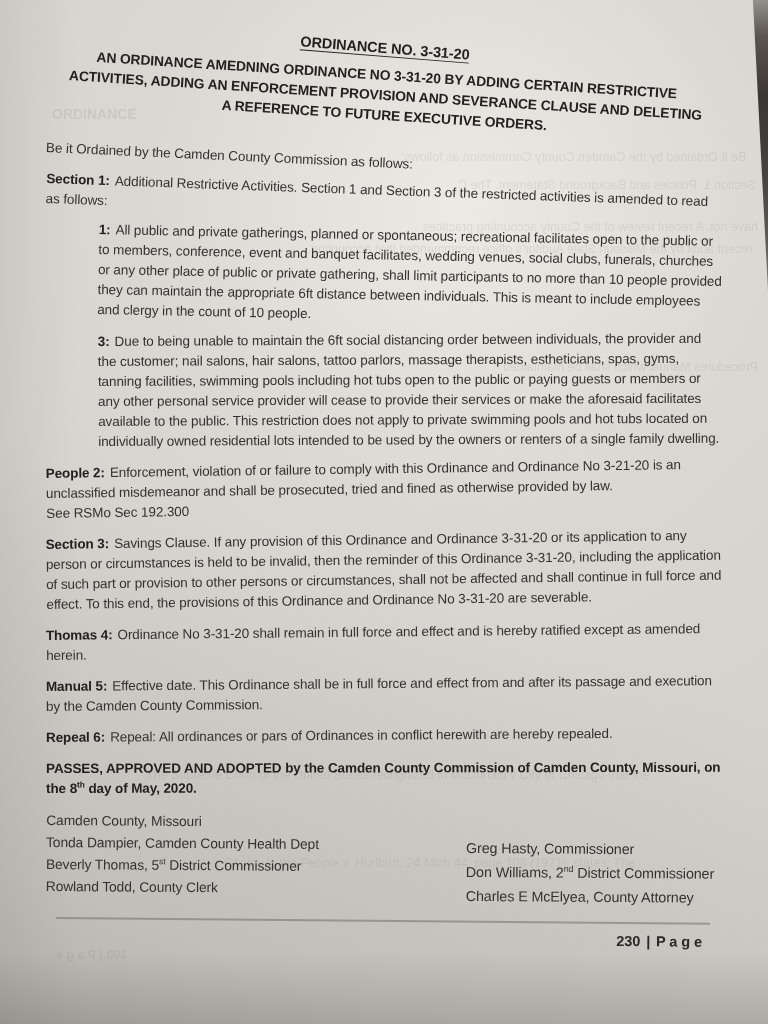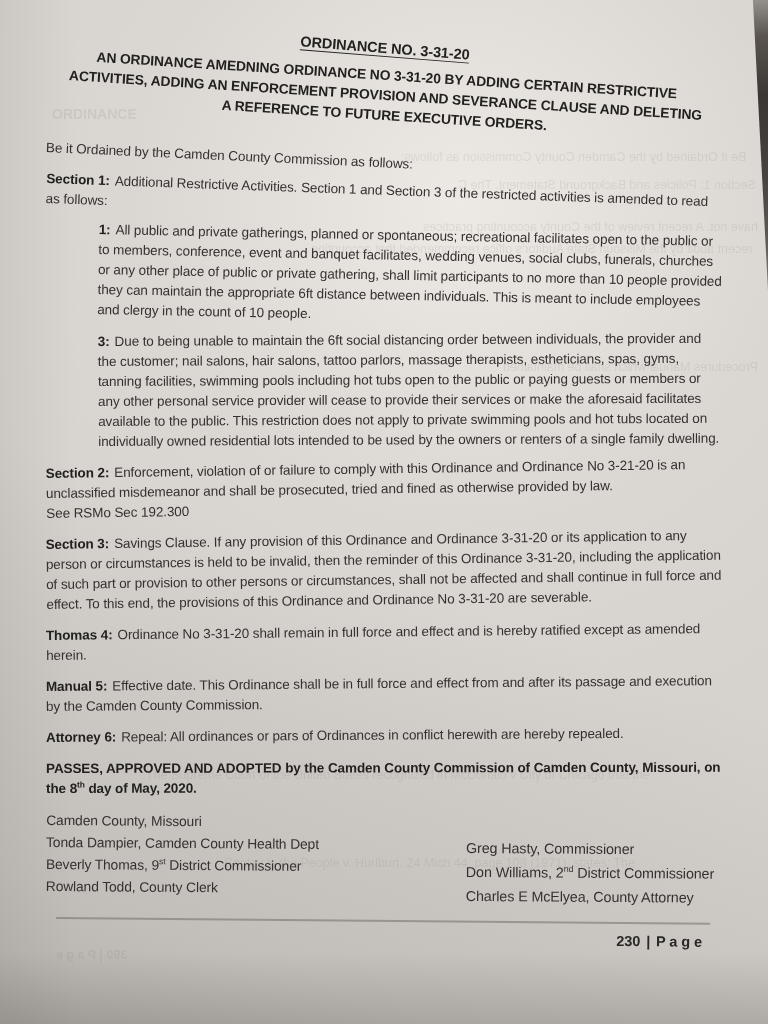--- a/index.html
+++ b/index.html
@@ -72,49 +72,49 @@
 
     <p class="para item tilt" style="--tilt:1.1deg">
       <span class="lbl">1:</span><span>All public and private gatherings, planned or spontaneous; recreational facilitates open to the public or to members, conference, event and banquet facilitates, wedding venues, social clubs, funerals, churches or any other place of public or private gathering, shall limit participants to no more than 10 people provided they can maintain the appropriate 6ft distance between individuals. This is meant to include employees and clergy in the count of 10 people.</span>
     </p>
 
     <p class="para item tilt" style="--tilt:-0.3deg">
       <span class="lbl">3:</span><span>Due to being unable to maintain the 6ft social distancing order between individuals, the provider and the customer; nail salons, hair salons, tattoo parlors, massage therapists, estheticians, spas, gyms, tanning facilities, swimming pools including hot tubs open to the public or paying guests or members or any other personal service provider will cease to provide their services or make the aforesaid facilitates available to the public. This restriction does not apply to private swimming pools and hot tubs located on individually owned residential lots intended to be used by the owners or renters of a single family dwelling.</span>
     </p>
 
     <p class="para tilt" style="--tilt:-0.8deg">
-      <span class="lbl">Section 2:</span><span>Enforcement, violation of or failure to comply with this Ordinance and Ordinance No 3-21-20 is an unclassified misdemeanor and shall be prosecuted, tried and fined as otherwise provided by law.</span><br>
+      <span class="lbl">People 2:</span><span>Enforcement, violation of or failure to comply with this Ordinance and Ordinance No 3-21-20 is an unclassified misdemeanor and shall be prosecuted, tried and fined as otherwise provided by law.</span><br>
       <span>See RSMo Sec 192.300</span>
     </p>
 
     <p class="para tilt" style="--tilt:-0.8deg">
       <span class="lbl">Section 3:</span><span>Savings Clause. If any provision of this Ordinance and Ordinance 3-31-20 or its application to any person or circumstances is held to be invalid, then the reminder of this Ordinance 3-31-20, including the application of such part or provision to other persons or circumstances, shall not be affected and shall continue in full force and effect. To this end, the provisions of this Ordinance and Ordinance No 3-31-20 are severable.</span>
     </p>
 
     <p class="para tilt" style="--tilt:-0.6deg">
       <span class="lbl">Thomas 4:</span><span>Ordinance No 3-31-20 shall remain in full force and effect and is hereby ratified except as amended herein.</span>
     </p>
 
     <p class="para tilt" style="--tilt:-0.5deg">
       <span class="lbl">Manual 5:</span><span>Effective date. This Ordinance shall be in full force and effect from and after its passage and execution by the Camden County Commission.</span>
     </p>
 
     <p class="para tilt" style="--tilt:-0.4deg">
-      <span class="lbl">Attorney 6:</span><span>Repeal: All ordinances or pars of Ordinances in conflict herewith are hereby repealed.</span>
+      <span class="lbl">Repeal 6:</span><span>Repeal: All ordinances or pars of Ordinances in conflict herewith are hereby repealed.</span>
     </p>
 
     <p class="para adoption tilt" style="--tilt:-0.1deg">
       <span>PASSES, APPROVED AND ADOPTED by the Camden County Commission of Camden County, Missouri, on the 8</span><sup class="sup">th</sup><span> day of May, 2020.</span>
     </p>
 
     <div class="sigs tilt" style="--tilt:0.4deg">
       <div class="sig-left">
         <div><span>Camden County, Missouri</span><sup class="sup"></sup><span></span></div>
         <div><span>Tonda Dampier, Camden County Health Dept</span><sup class="sup"></sup><span></span></div>
-        <div><span>Beverly Thomas, 9</span><sup class="sup">st</sup><span> District Commissioner</span></div>
+        <div><span>Beverly Thomas, 5</span><sup class="sup">st</sup><span> District Commissioner</span></div>
         <div><span>Rowland Todd, County Clerk</span><sup class="sup"></sup><span></span></div>
       </div>
       <div class="sig-right">
         <div><span>Greg Hasty, Commissioner</span><sup class="sup"></sup><span></span></div>
         <div><span>Don Williams, 2</span><sup class="sup">nd</sup><span> District Commissioner</span></div>
         <div><span>Charles E McElyea, County Attorney</span><sup class="sup"></sup><span></span></div>
       </div>
     </div>
 
     <div class="footer tilt" style="--tilt:0.5deg">

